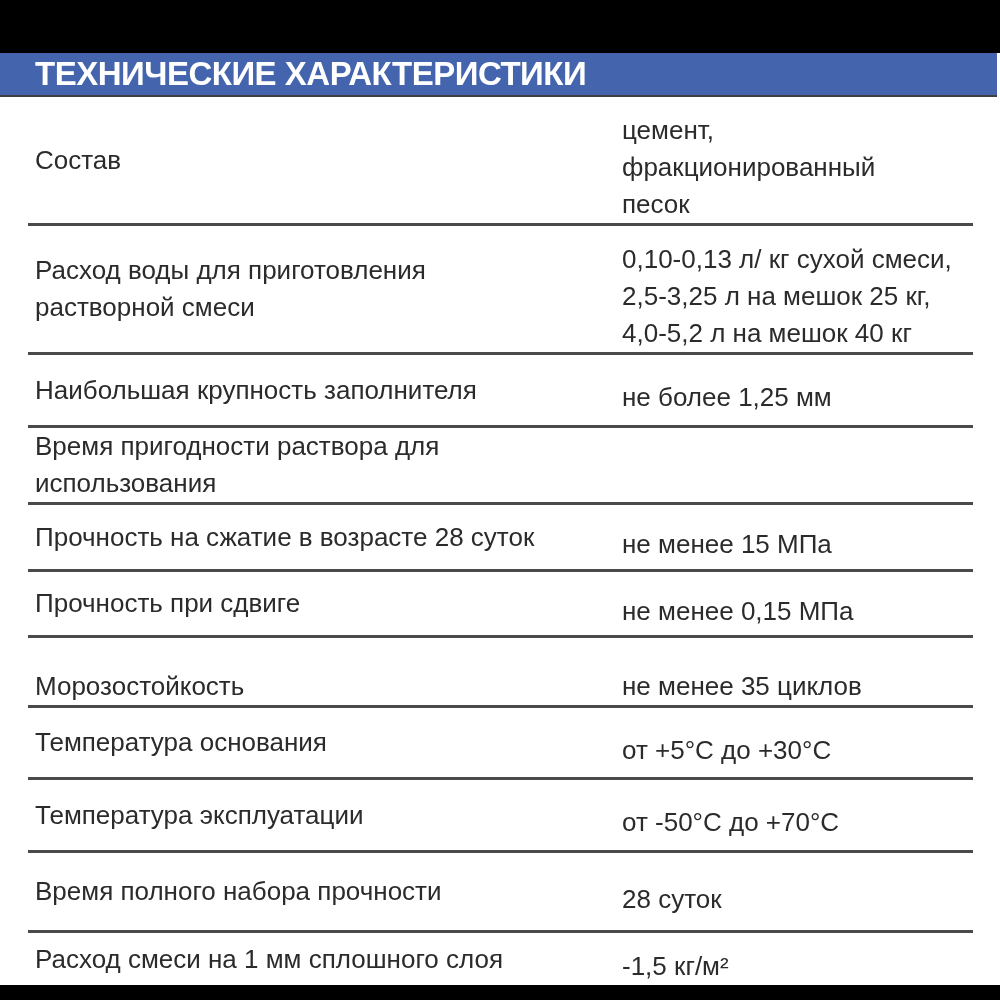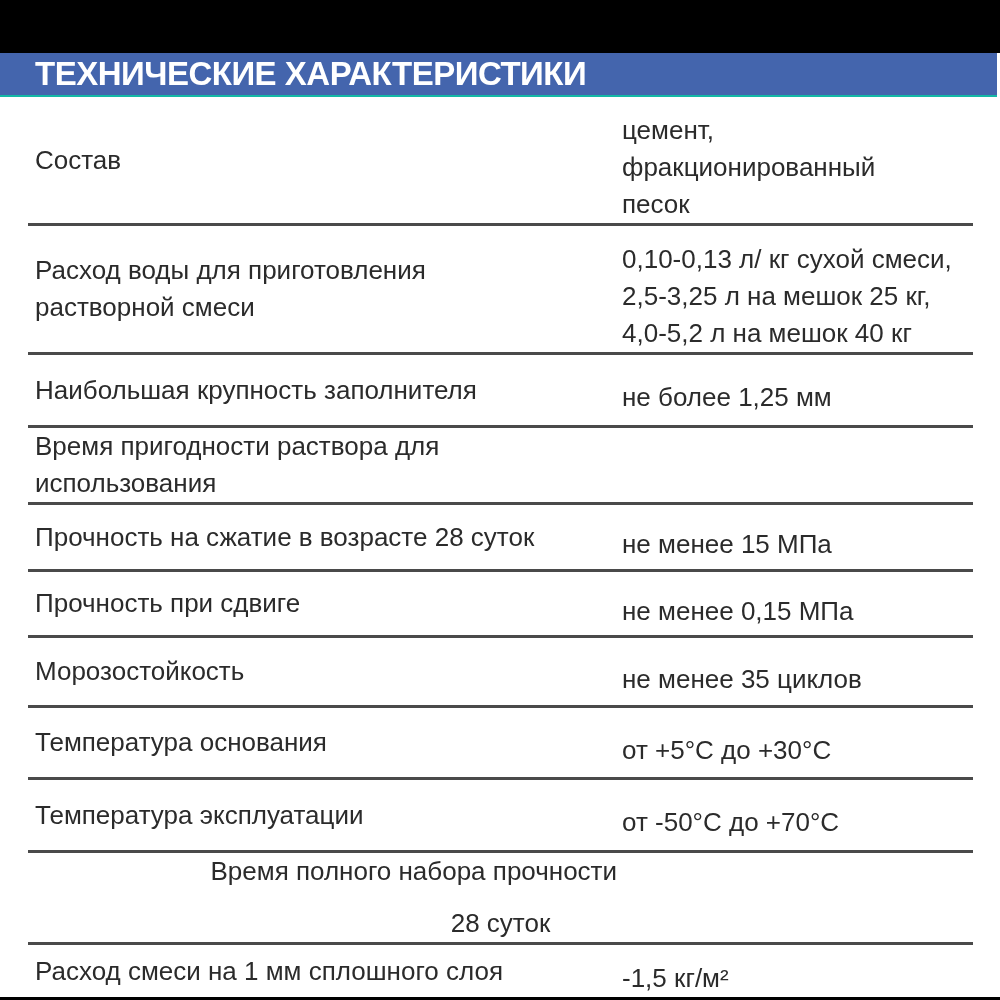--- a/index.html
+++ b/index.html
@@ -20,21 +20,21 @@
   .bar-bottom{height:55px;background:var(--bar-black);flex:0 0 auto;margin-top:auto;}
   .title-band{
     height:44px;
     flex:0 0 auto;
     background:var(--accent-blue);
     color:#ffffff;
     display:flex;
     align-items:center;
     padding-left:35px;
     margin-right:3px;
-    border-bottom:2px solid #14b8a6;
+    border-bottom:2px solid #404040;
   }
   .title-band h1{
     font-size:33px;
     font-weight:bold;
     letter-spacing:-0.5px;
     white-space:nowrap;
   }
   .spec-table{
     flex:0 0 auto;
     margin:0 27px 0 28px;   
@@ -46,24 +46,24 @@
     align-items:center;
     border-bottom:3px solid var(--divider);
   }
   .row:last-child{border-bottom:none;}
   .row:nth-child(1){min-height:94px;}
   .row:nth-child(2){min-height:129px;justify-content:flex-end;}
   .row:nth-child(3){min-height:73px;justify-content:space-between;}
   .row:nth-child(4){min-height:72px;}
   .row:nth-child(5){min-height:67px;}
   .row:nth-child(6){min-height:66px;}
-  .row:nth-child(7){min-height:70px;}
+  .row:nth-child(7){min-height:70px;align-items:flex-end;}
   .row:nth-child(8){min-height:72px;}
   .row:nth-child(9){min-height:73px;}
-  .row:nth-child(10){min-height:80px;flex-direction:column;}
+  .row:nth-child(10){min-height:80px;}
   .row:nth-child(11){min-height:52px;}
   .cell{
     font-size:26px;
     line-height:37px;
     white-space:pre-line;
   }
   .cell.label{
     width:594px;
     flex:0 0 auto;
     padding-left:7px;   

